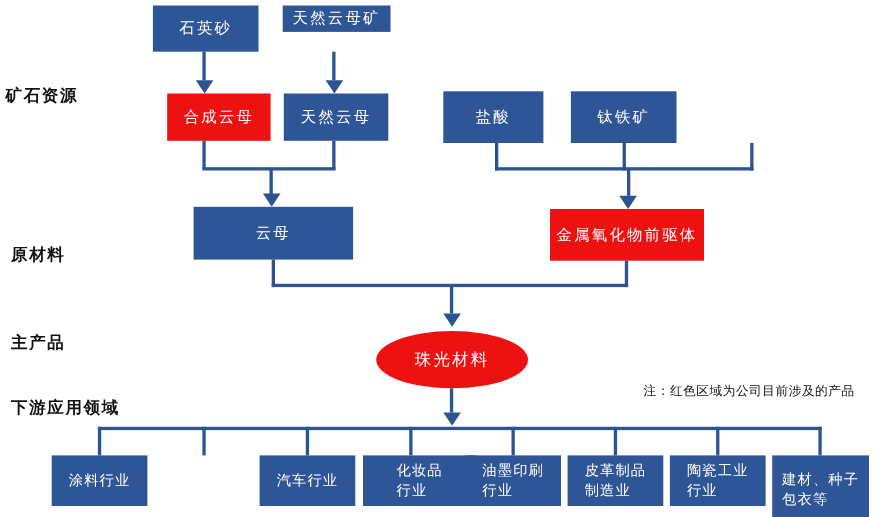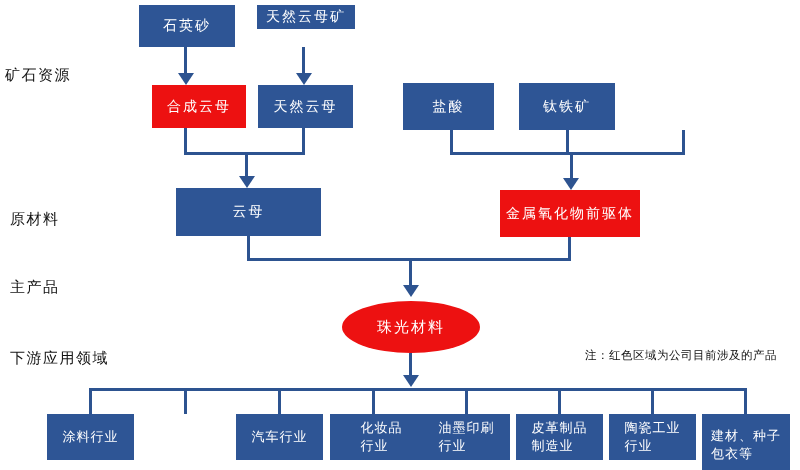--- a/index.html
+++ b/index.html
@@ -18,35 +18,35 @@
   .bottom-node{font-size:13px;letter-spacing:1px;line-height:1.35;white-space:pre-line;}
   .vline,.hline{position:absolute;background:var(--connector,#2d5390);}
   .vline{width:3px;}
   .hline{height:3px;}
   .arrow-down{
     position:absolute;width:0;height:0;
     border-left:8px solid transparent;border-right:8px solid transparent;
     border-top:12px solid var(--connector,#2d5390);
   }
   .stage{
-    position:absolute;color:var(--label-text,#111111);font-weight:normal;
-    font-size:15px;letter-spacing:1.5px;
+    position:absolute;color:var(--label-text,#111111);font-weight:bold;
+    font-size:15px;letter-spacing:1.5px;margin-top:12px;
   }
   .note{
     position:absolute;color:var(--label-text,#111111);font-size:11.5px;letter-spacing:0.5px;
   }
 </style>
 </head>
 <body>
 
 <div class="diagram">
 
   <div class="stage" style="left:5px;top:66px">矿石资源</div>
   <div class="stage" style="left:10px;top:210px">原材料</div>
-  <div class="stage" style="left:10px;top:278px">主产品</div>
+  <div class="stage" style="left:10px;top:290px">主产品</div>
   <div class="stage" style="left:10px;top:349px">下游应用领域</div>
 
   <div class="note" style="left:585px;top:348px">注：红色区域为公司目前涉及的产品</div>
 
   <div class="node blue" style="left:139px;top:5px;width:96px;height:42px">石英砂</div>
   <div class="node blue" style="left:257px;top:5px;width:98px;height:24px">天然云母矿</div>
 
   <div class="vline" style="left:184px;top:47px;height:26px"></div>
   <div class="arrow-down" style="left:178px;top:73px"></div>
   <div class="vline" style="left:302px;top:47px;height:26px"></div>

